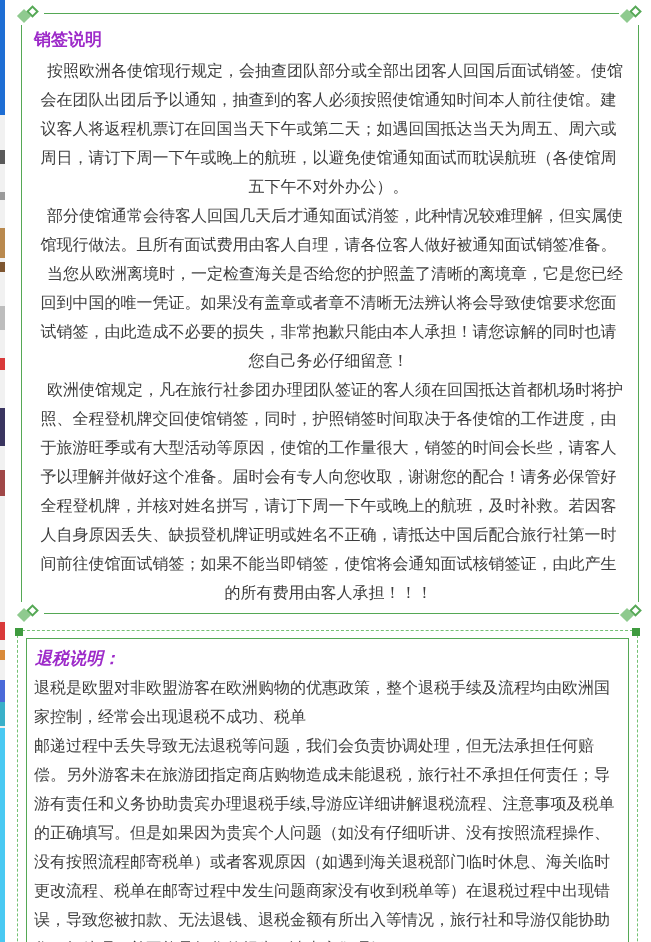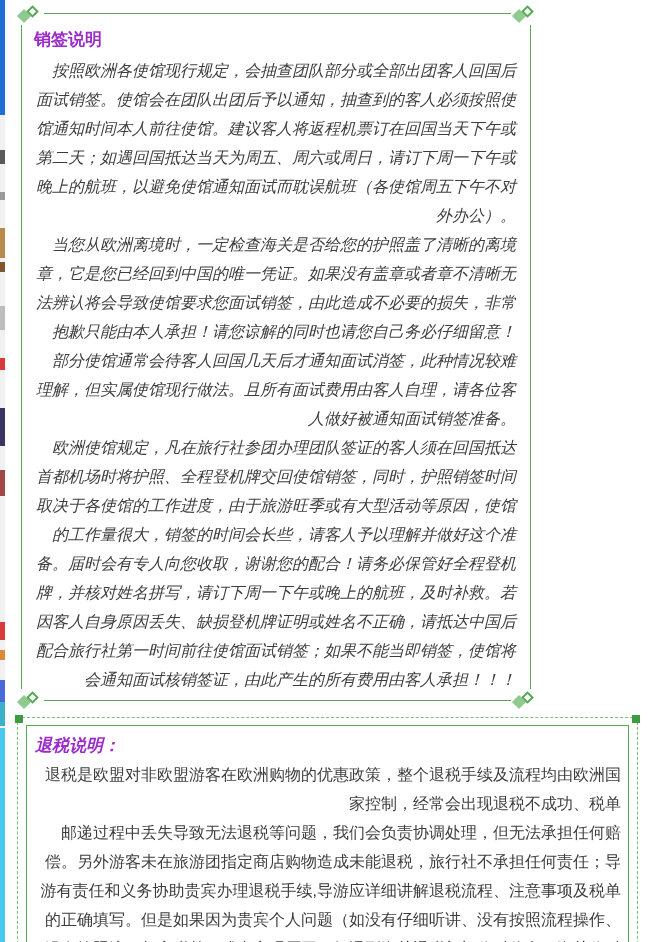--- a/index.html
+++ b/index.html
@@ -18,37 +18,36 @@
     position:relative;
   }
   
   .sliver{position:absolute;left:0;top:0;width:5px;height:942px;background:#f1f1f1;}
   .sliver .seg{position:absolute;left:0;width:5px;}
 
   
   .box1{
     position:relative;
     margin:13px 0 0 21px;
-    width:510px;
+    width:618px;
     border:1px solid var(--border-green);
     padding:15px 14px 6px 11px;
     background:#fff;
   }
   .box1 h2{
     margin:0 0 5px 1px;
     font-size:17px;line-height:22px;font-weight:bold;
     color:var(--title-purple);
   }
   .box1 p{
     margin:0;
     font-size:16px;line-height:29px;
     color:var(--body-text);
     text-indent:13px;
-    text-align:right;
-    font-style:italic;
+    text-align:center;
   }
   .orn{position:absolute;width:28px;height:22px;background:#fff;}
   .orn .d-fill{
     position:absolute;left:3px;top:8px;width:10px;height:10px;
     background:var(--diamond-fill-green);transform:rotate(45deg);
   }
   .orn .d-outline{
     position:absolute;left:12px;top:4px;width:9px;height:9px;
     background:#fff;border:2px solid var(--border-green);transform:rotate(45deg);
   }
@@ -73,21 +72,21 @@
   }
   .box2 h2{
     margin:2px 0 1px 1px;
     font-size:17px;line-height:27px;font-weight:bold;font-style:italic;
     color:var(--title-purple);
   }
   .box2 p{
     margin:0;
     font-size:16px;line-height:29px;
     color:var(--body-text);
-    text-align:right;
+    text-align:left;
   }
   .sq{position:absolute;width:8px;height:8px;background:var(--corner-square-green);}
   .sq.tl{left:-3px;top:-3px;}
   .sq.tr{right:-3px;top:-3px;}
 </style>
 </head>
 <body>
 
 <div class="sliver">
   <div class="seg" style="top:0;height:115px;background:#1e6ed4;"></div>
@@ -119,22 +118,22 @@
       <i class="d-fill"></i>
       <i class="d-outline"></i>
     </span>
   <span class="orn br">
       <i class="d-fill"></i>
       <i class="d-outline"></i>
     </span>
 
   <h2>销签说明</h2>
   <p>按照欧洲各使馆现行规定，会抽查团队部分或全部出团客人回国后面试销签。使馆会在团队出团后予以通知，抽查到的客人必须按照使馆通知时间本人前往使馆。建议客人将返程机票订在回国当天下午或第二天；如遇回国抵达当天为周五、周六或周日，请订下周一下午或晚上的航班，以避免使馆通知面试而耽误航班（各使馆周五下午不对外办公）。</p>
+  <p>部分使馆通常会待客人回国几天后才通知面试消签，此种情况较难理解，但实属使馆现行做法。且所有面试费用由客人自理，请各位客人做好被通知面试销签准备。</p>
   <p>当您从欧洲离境时，一定检查海关是否给您的护照盖了清晰的离境章，它是您已经回到中国的唯一凭证。如果没有盖章或者章不清晰无法辨认将会导致使馆要求您面试销签，由此造成不必要的损失，非常抱歉只能由本人承担！请您谅解的同时也请您自己务必仔细留意！</p>
-  <p>部分使馆通常会待客人回国几天后才通知面试消签，此种情况较难理解，但实属使馆现行做法。且所有面试费用由客人自理，请各位客人做好被通知面试销签准备。</p>
   <p>欧洲使馆规定，凡在旅行社参团办理团队签证的客人须在回国抵达首都机场时将护照、全程登机牌交回使馆销签，同时，护照销签时间取决于各使馆的工作进度，由于旅游旺季或有大型活动等原因，使馆的工作量很大，销签的时间会长些，请客人予以理解并做好这个准备。届时会有专人向您收取，谢谢您的配合！请务必保管好全程登机牌，并核对姓名拼写，请订下周一下午或晚上的航班，及时补救。若因客人自身原因丢失、缺损登机牌证明或姓名不正确，请抵达中国后配合旅行社第一时间前往使馆面试销签；如果不能当即销签，使馆将会通知面试核销签证，由此产生的所有费用由客人承担！！！</p>
 </section>
 
 <section class="box2">
   <span class="sq tl"></span>
   <span class="sq tr"></span>
 
   <div class="inner">
     <h2>退税说明：</h2>
     <p>退税是欧盟对非欧盟游客在欧洲购物的优惠政策，整个退税手续及流程均由欧洲国家控制，经常会出现退税不成功、税单</p>

